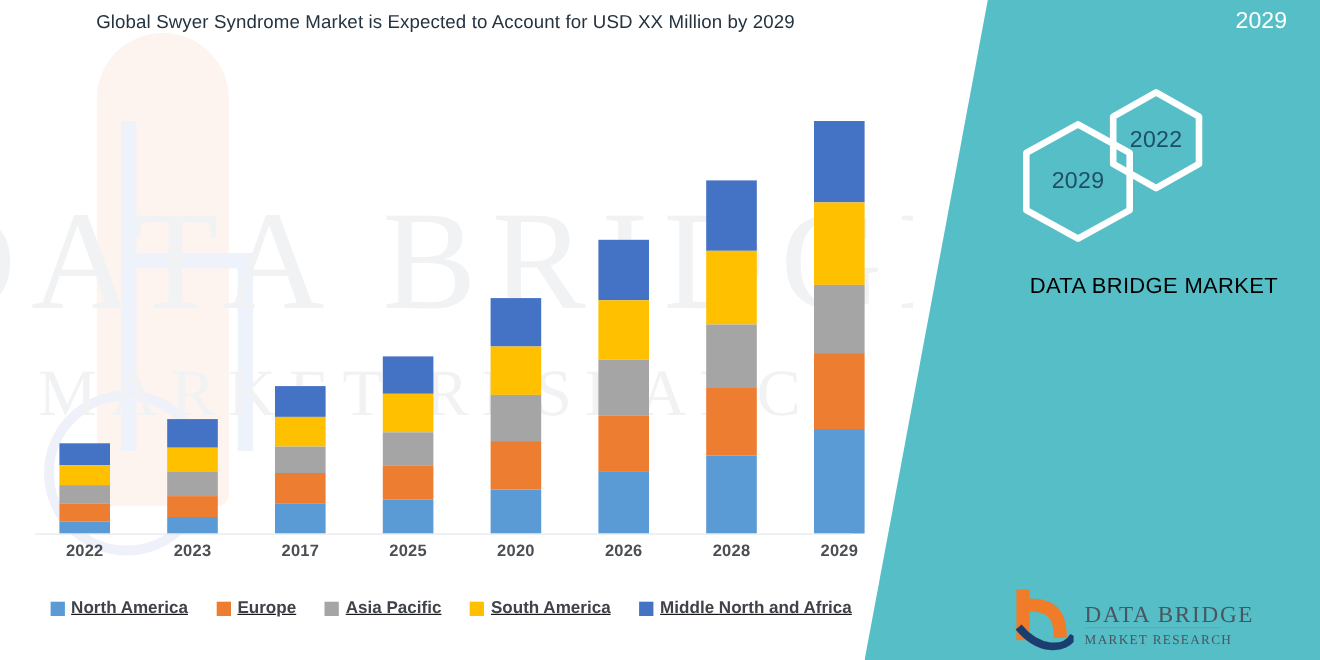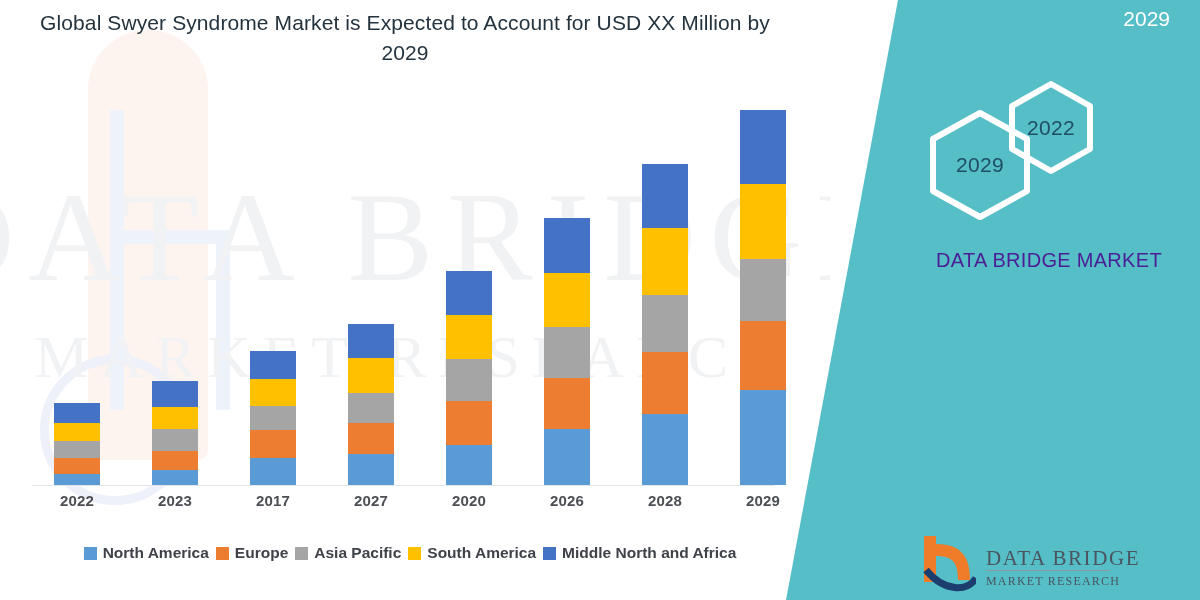--- a/index.html
+++ b/index.html
@@ -53,21 +53,21 @@
   .wm-2 {
     font-size:60px; letter-spacing:12px; color:#f1f2f4;
     font-family:"Liberation Serif", serif; line-height:1;
     margin-top:26px; white-space:nowrap;
   }
 
   
   .chart-title {
     position:absolute; left:40px; top:8px; width:730px;
     text-align:center;
-    font-size:21px; line-height:1.45; color:#25333f;
+    font-size:17px; line-height:1.45; color:#25333f;
     letter-spacing:.1px;
   }
 
   
   .plot {
     position:absolute; left:40px; top:110px; width:760px; height:375px;
   }
   .bars {
     position:absolute; left:0; bottom:0; width:760px; height:375px;
     display:flex; align-items:flex-end; justify-content:space-between;
@@ -86,21 +86,21 @@
     display:flex; justify-content:space-between; padding:0 14px;
   }
   .xlabel {
     width:46px; text-align:center; font-size:15px; font-weight:bold;
     color:#4b4f54; letter-spacing:.2px;
   }
 
   
   .legend {
     position:absolute; left:0; top:538px; width:820px; height:30px;
-    display:flex; align-items:center; justify-content:center; gap:7px;
+    display:flex; align-items:center; justify-content:center; gap:26px;text-decoration:underline;
   }
   .legend-item { display:flex; align-items:center; gap:6px; }
   .legend-swatch { width:13px; height:13px; display:block; }
   .legend-label { font-size:15.5px; font-weight:bold; color:#3f4349; white-space:nowrap; }
 
   
   .right-panel {
     position:absolute; left:0; top:0; width:1200px; height:600px;
     background:#55bec6;
     clip-path:polygon(898px 0, 1200px 0, 1200px 600px, 786px 600px);
@@ -119,21 +119,21 @@
   }
   .hex svg { position:absolute; left:0; top:0; }
   .hex-text {
     position:relative; font-size:21px; color:#1f4e66; letter-spacing:.3px;
   }
   #hex-2029 { left:28px; top:20px; width:108px; height:114px; }
   #hex-2022 { left:108px; top:-8px; width:90px;  height:95px; }
 
   .brand {
     position:absolute; left:0; top:245px; width:302px; text-align:center;
-    font-size:20px; line-height:1.5; color:#4c1d95; letter-spacing:.3px;
+    font-size:20px; line-height:1.5; color:#000000; letter-spacing:.3px;
   }
 
   
   .footer-logo {
     position:absolute; left:22px; bottom:-6px; width:280px; height:72px;
   }
   .footer-logo .fl-text {
     position:absolute; left:66px; top:12px;
     font-family:"Liberation Serif", serif;
     font-size:21px; letter-spacing:1.6px; color:#4a5560;
@@ -229,21 +229,21 @@
             <div class="seg" style="height: 94.5559px; background: rgb(91, 155, 213);"></div>
           </div>
         </div>
     </div>
 
     <div class="axis-line"></div>
     <div class="xlabels" id="xlabels">
         <div class="xlabel">2022</div>
         <div class="xlabel">2023</div>
         <div class="xlabel">2017</div>
-        <div class="xlabel">2027</div>
+        <div class="xlabel">2025</div>
         <div class="xlabel">2020</div>
         <div class="xlabel">2026</div>
         <div class="xlabel">2028</div>
         <div class="xlabel">2029</div>
       </div>
     <div class="legend" id="legend">
         <div class="legend-item">
           <span class="legend-swatch" style="background: rgb(91, 155, 213);"></span>
           <span class="legend-label">North America</span>
         </div>

